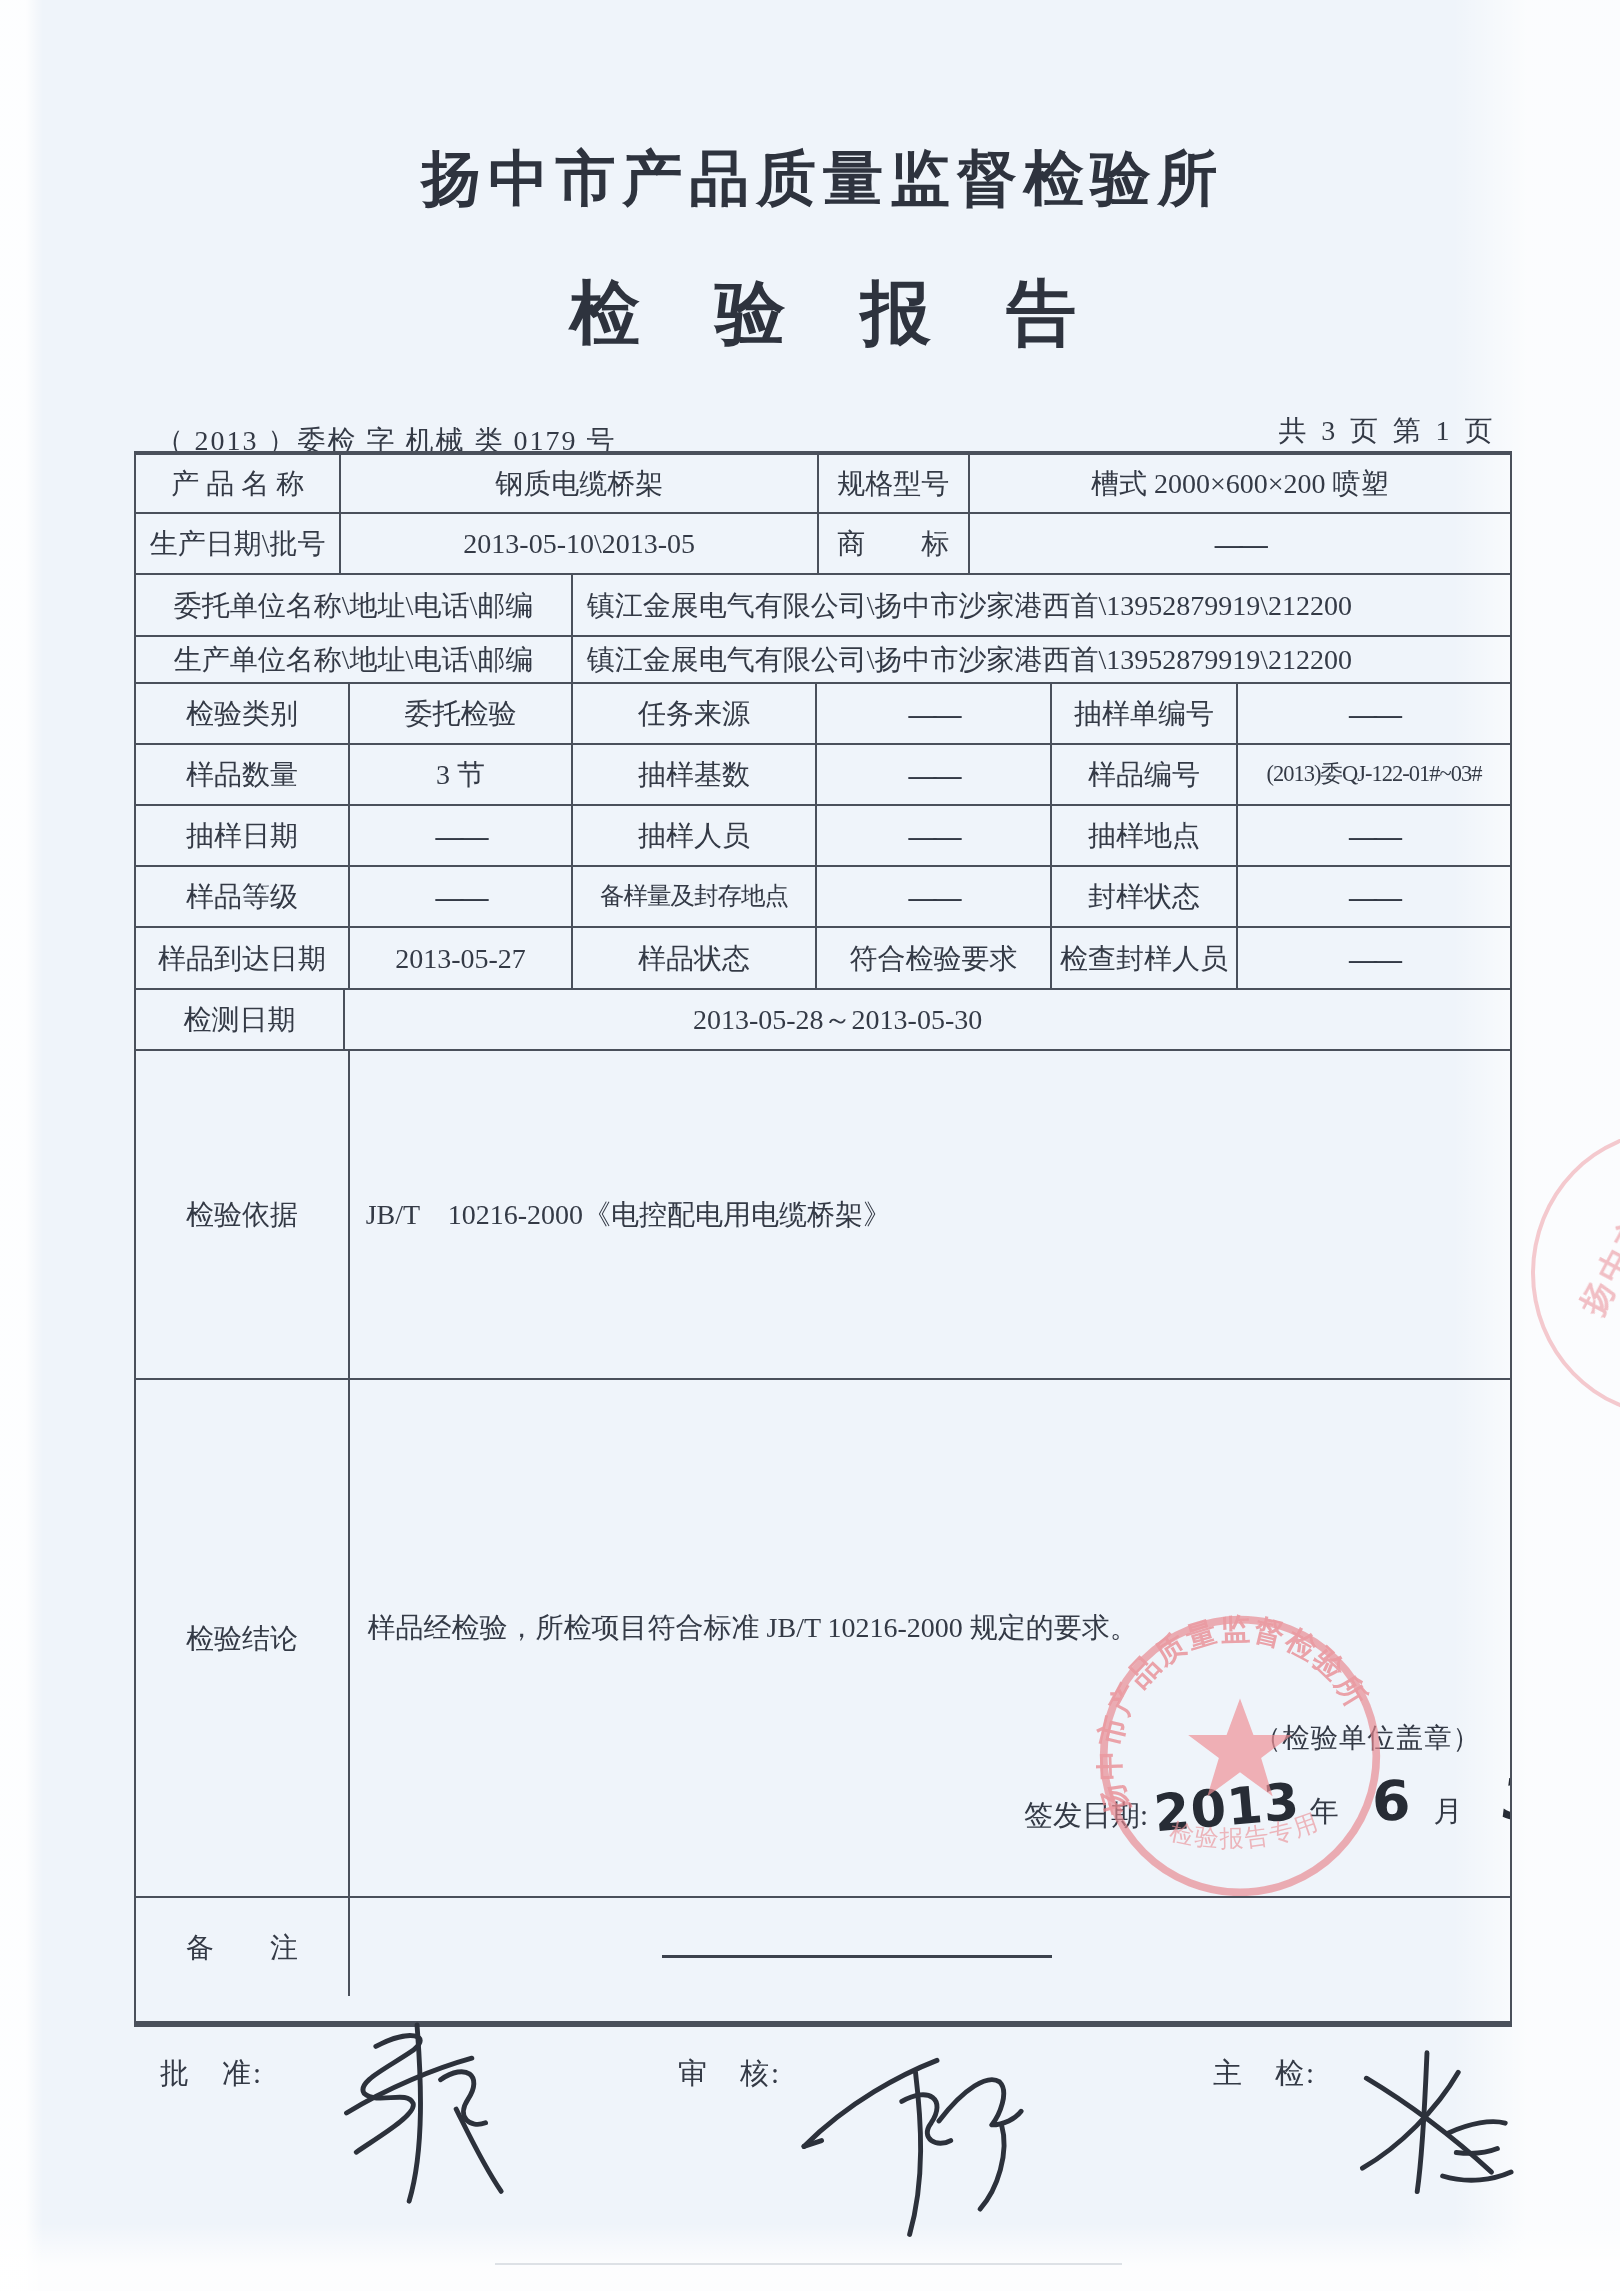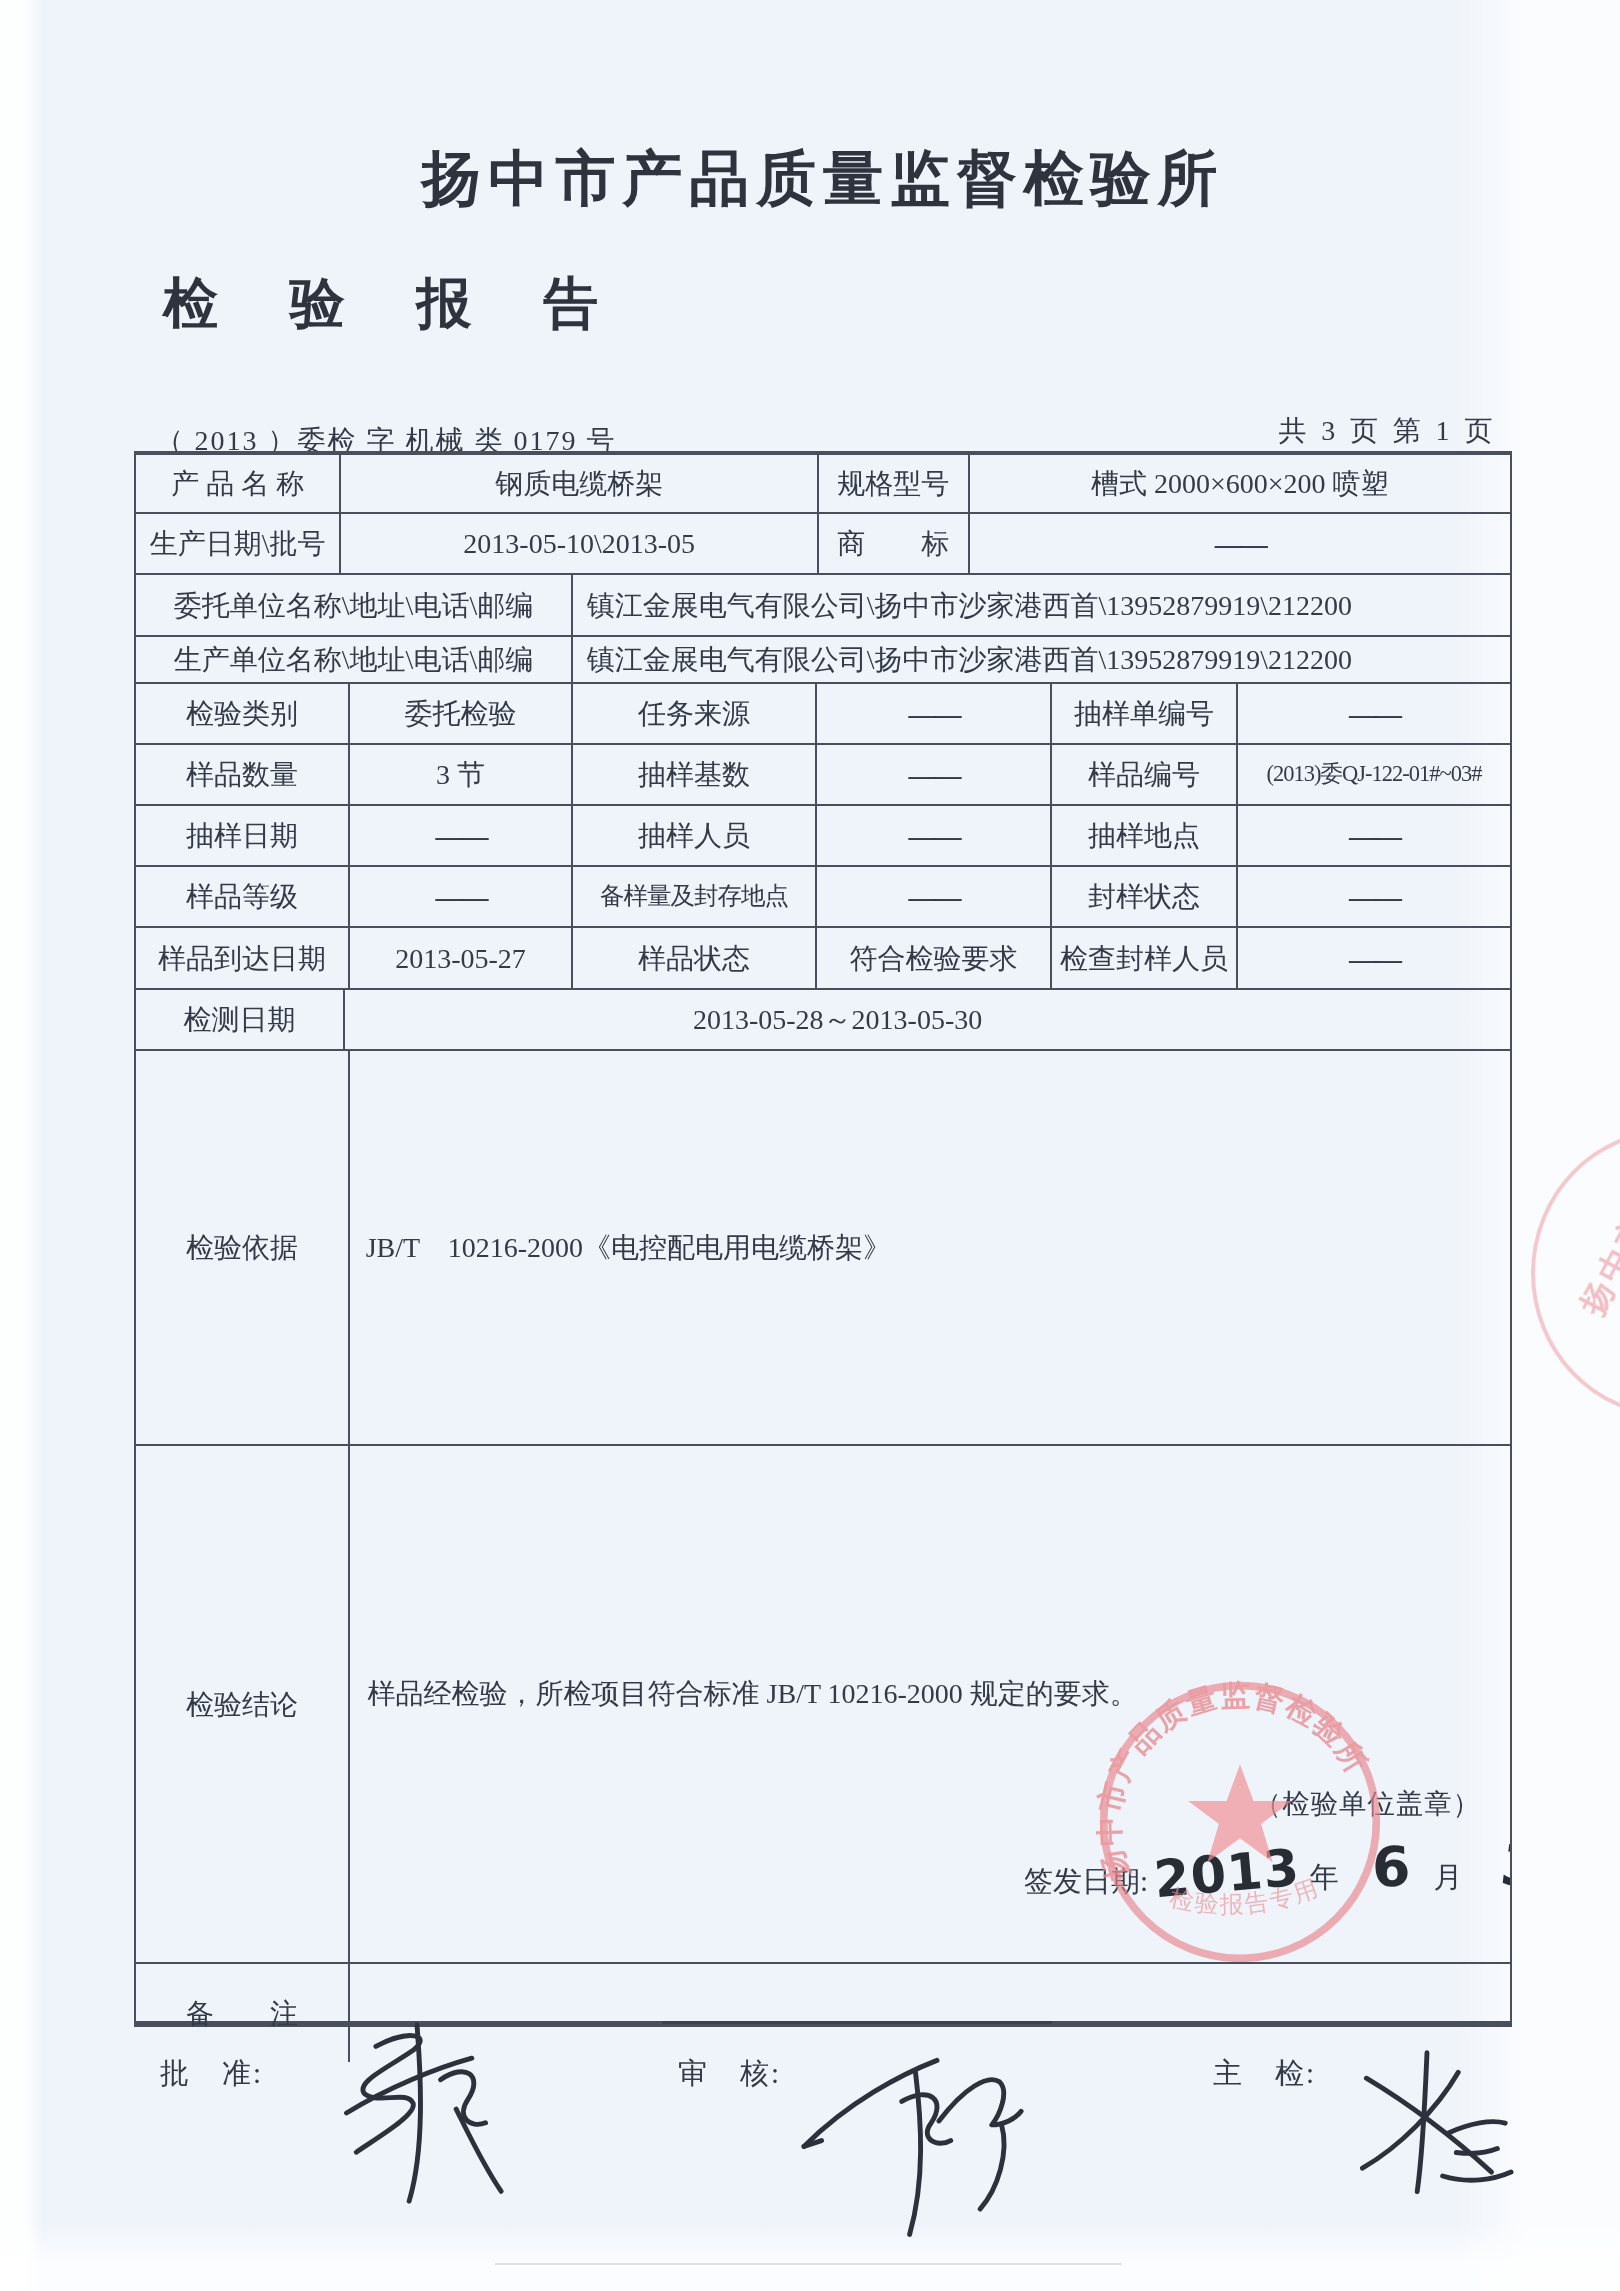--- a/index.html
+++ b/index.html
@@ -16,22 +16,22 @@
       linear-gradient(90deg, rgba(255,255,255,.9) 0 25.5px, rgba(255,255,255,0) 43px),
       linear-gradient(270deg, rgba(255,255,255,.75) 0 93px, rgba(255,255,255,0) 167px),
       linear-gradient(0deg, rgba(255,255,255,.85) 0 25.5px, rgba(255,255,255,0) 69px),
       var(--paper);
   }
   .org-title{
     position:absolute;left:134px;top:139px;width:1378px;text-align:center;
     font-size:60px;font-weight:bold;letter-spacing:6.9px;color:#2e333e;
   }
   .report-title{
-    position:absolute;left:134px;top:267px;width:1378px;text-align:left;
-    font-size:55px;font-weight:bold;letter-spacing:29px;text-indent:29px;color:#2e333e;
+    position:absolute;left:134px;top:267px;width:1378px;text-align:center;
+    font-size:70px;font-weight:bold;letter-spacing:29px;text-indent:29px;color:#2e333e;
   }
   .meta{position:absolute;left:134px;top:410px;width:1378px;font-size:28px;}
   .meta .no{position:absolute;left:21.6px;top:0;letter-spacing:2px;margin-top:12px;}
   .meta .pg{position:absolute;right:15.7px;top:2px;letter-spacing:3.9px;}
   .tbl{
     position:absolute;left:134px;top:451px;width:1378px;height:1576px;
     border:2px solid var(--ln);border-top-width:4.9px;border-bottom-width:6.9px;
     box-sizing:border-box;background:transparent;
   }
   .row{display:flex;width:100%;box-sizing:border-box;}
@@ -158,21 +158,21 @@
       <div class="c last dash" style="width:272px">——</div>
     </div>
 
     <div class="row" style="height:61px">
       <div class="c" style="width:214px">检测日期</div>
       <div class="c last" style="width:1192px">
           <span class="shiftL">2013-05-28～2013-05-30</span>
         </div>
     </div>
 
-    <div class="row" style="height:395px">
+    <div class="row" style="height:329px">
       <div class="c" style="width:214px">检验依据</div>
       <div class="c last left basis-text" style="width:1160px">JB/T　10216-2000《电控配电用电缆桥架》</div>
     </div>
 
     <div class="row" style="height:518px">
       <div class="c thickb" style="width:214px">检验结论</div>
       <div class="c last thickb concl-wrap" style="width:1160px">
         <div class="concl-text">样品经检验，所检项目符合标准 JB/T 10216-2000 规定的要求。</div>
         <div class="seal-note">（检验单位盖章）</div>
         <div class="sign-line">

